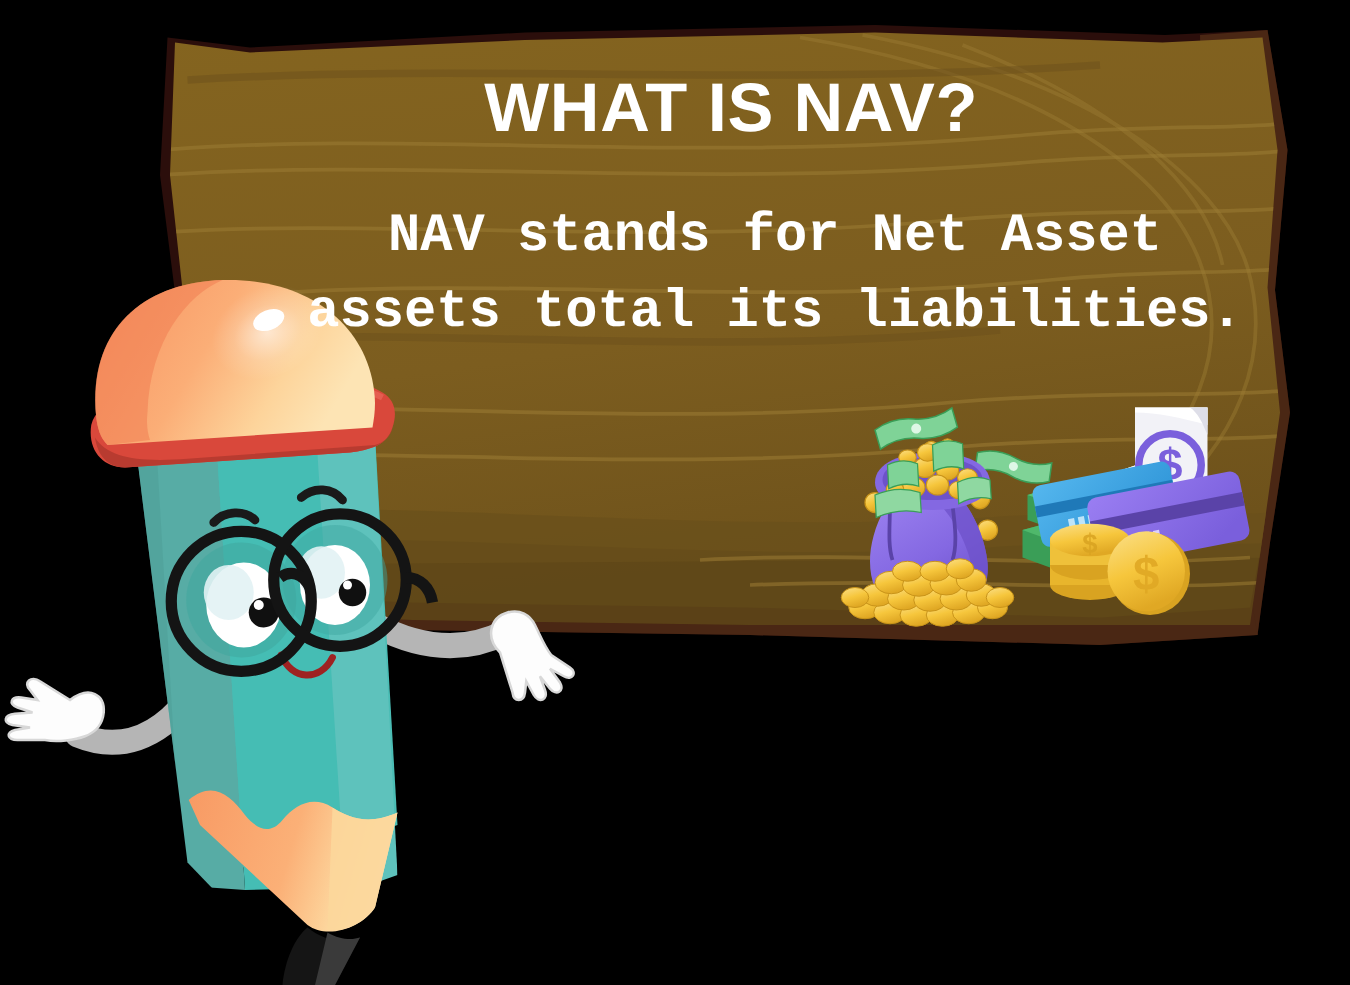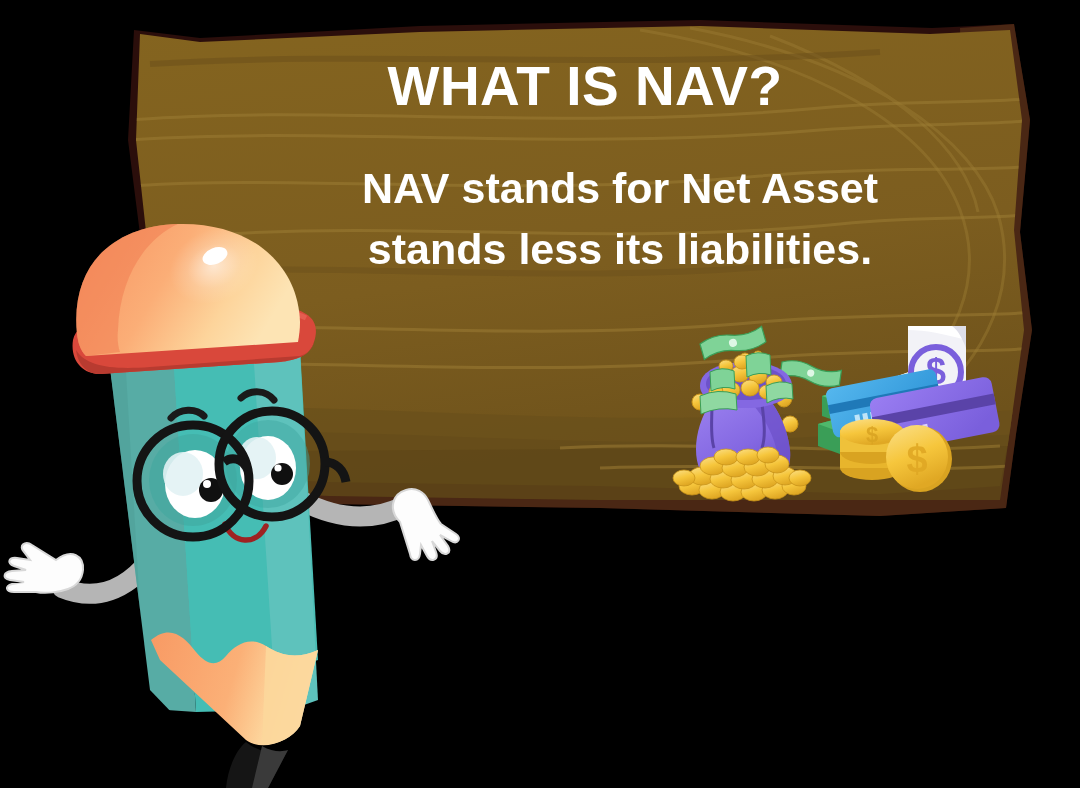--- a/index.html
+++ b/index.html
@@ -33,21 +33,21 @@
     line-height: 1.05;
     white-space: nowrap;
   }
   .board-body {
     position: absolute;
     left: 230px;
     top: 158px;
     width: 780px;
     text-align: center;
     color: #ffffff;
-    font-family: Liberation Sans, sans-serif;
+    font-family: Liberation Mono, monospace;
     font-weight: 600;
     font-size: 43px;
     line-height: 1.42;
   }
   .body-line { display: block; white-space: nowrap; }
 </style>
 </head>
 <body>
 
 <div id="stage">
@@ -420,16 +420,16 @@
         <path d="M248,470 C242,458 232,456 224,462"></path>
         <path d="M325,462 C336,462 344,470 346,482"></path>
       </g>
     </g>
   </svg>
 
   <div class="board-title">WHAT IS NAV?</div>
 
   <div class="board-body">
     <span class="body-line">NAV stands for Net Asset</span>
-    <span class="body-line">stands less its liabilities.</span>
+    <span class="body-line">assets total its liabilities.</span>
   </div>
 
 </div>
 
 </body></html>

